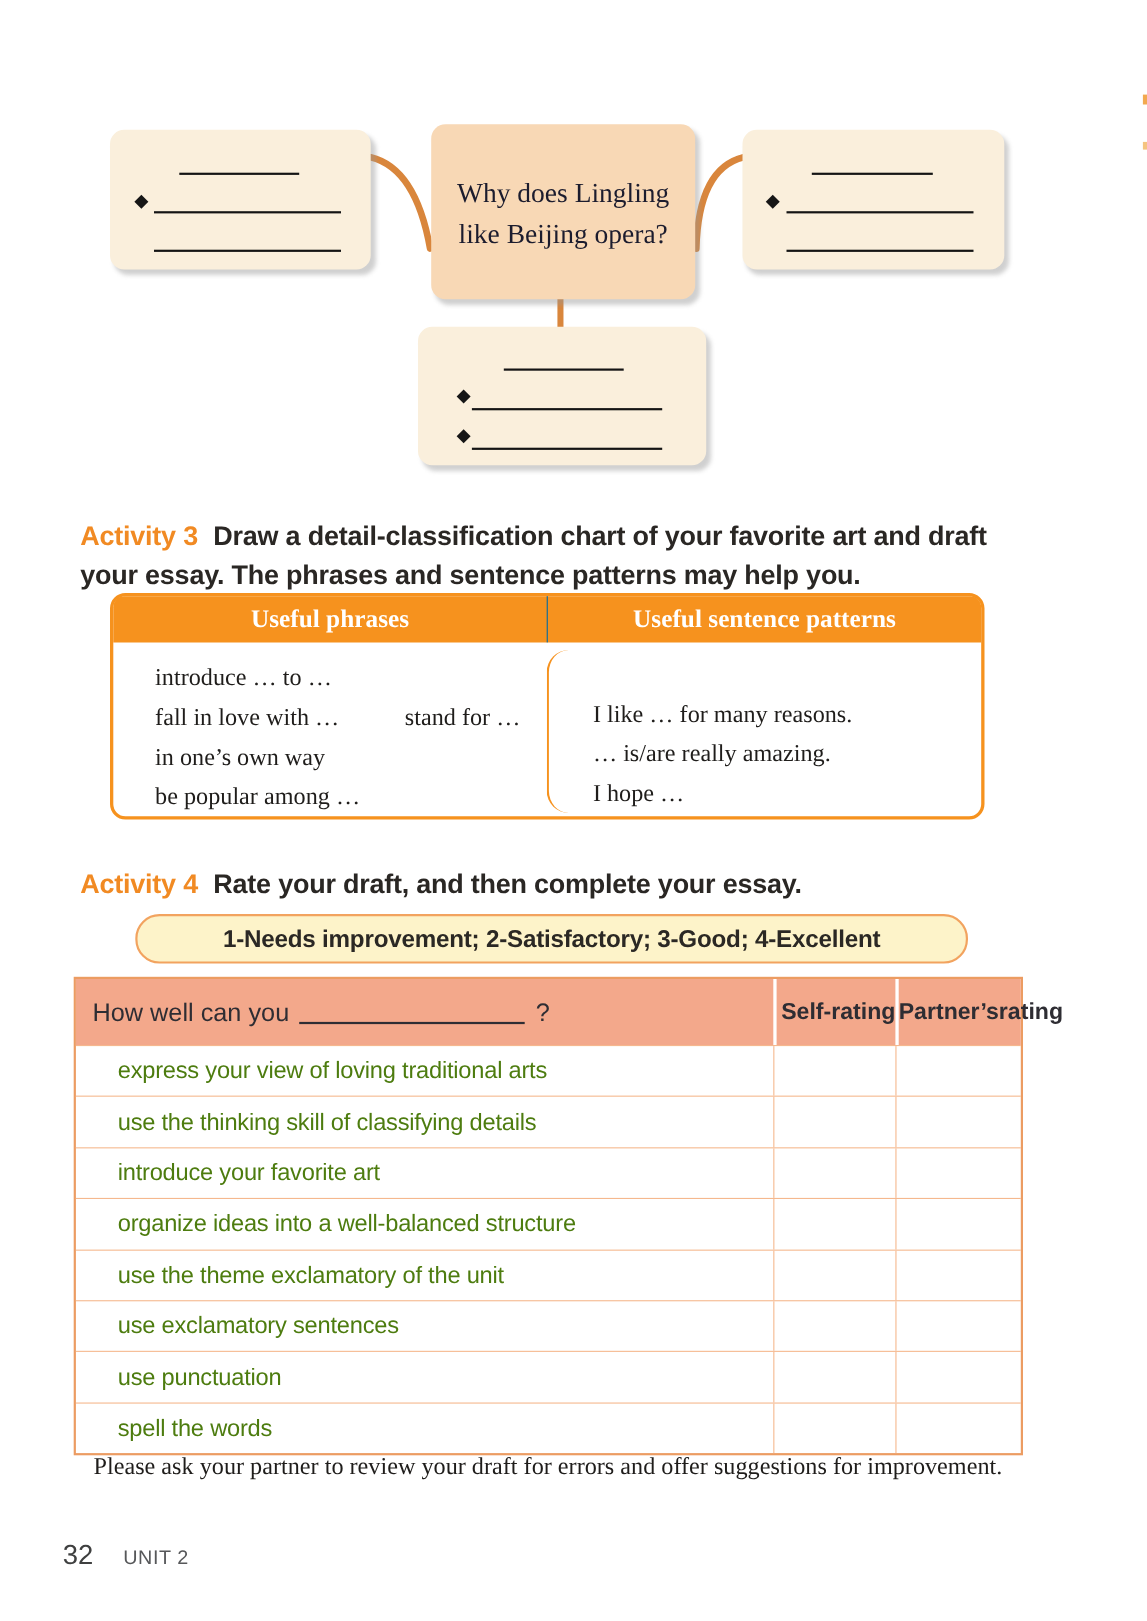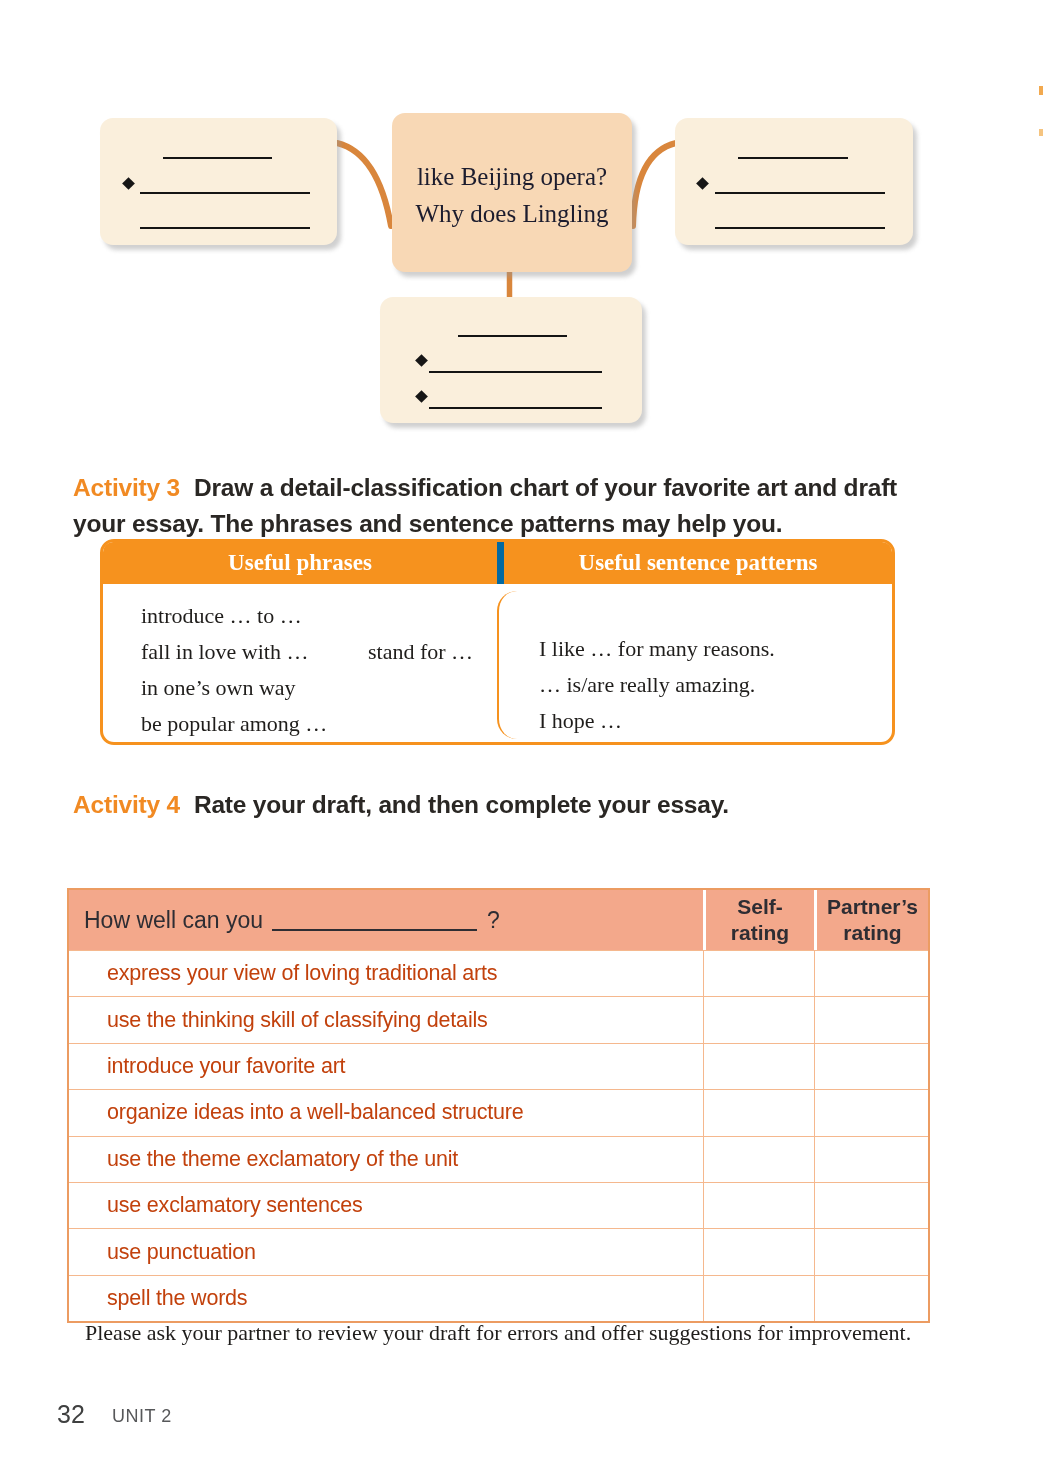--- a/index.html
+++ b/index.html
@@ -43,21 +43,21 @@
     border:3px solid #F6921E;border-radius:14px;background:#fff;
     box-sizing:border-box;
   }
   #phrases-header{
     display:flex;height:42px;background:#F6921E;
     border-radius:10px 10px 0 0;
     font-family:"Liberation Serif", serif;font-weight:bold;
     font-size:23px;color:#ffffff;
   }
   #phrases-header .hcell{flex:0 0 394px;display:flex;align-items:center;justify-content:center;}
-  #phrases-header .hcell.right{flex:1;border-left:7px solid #0369a1;}
+  #phrases-header .hcell.right{flex:1;border-left:1px solid #0369a1;}
   #phrases-body{display:flex;height:161px;align-items:center;}
   .pcol{box-sizing:border-box;font-family:"Liberation Serif", serif;font-size:22px;color:#1f1d1b;}
   .pcol.left{flex:0 0 394px;padding:11px 0 0 38px;line-height:36px;}
   .pcol.right{flex:1;border-left:2.5px solid #F6921E;padding:40px 0 0 40px;line-height:36px;border-radius:20px;}
   .phrase-pair-first{display:inline-block;width:227px;}
   
   #scale-box{
     position:absolute;left:123px;top:831px;width:757px;height:45px;
     background:#FDF3C9;border:2.5px solid #F2A35F;border-radius:22px;
     box-sizing:border-box;
@@ -76,29 +76,29 @@
     flex:0 0 634px;display:flex;align-items:center;
     padding-left:15px;box-sizing:border-box;
     font-size:23px;font-weight:normal;
   }
   .rh-blank{
     display:inline-block;width:205px;height:0.85em;
     border-bottom:2.5px solid #2e2d33;margin:0 10px 0 9px;
   }
   .rh-col{
     flex:0 0 111px;border-left:3px solid #ffffff;
-    display:flex;flex-direction:column;align-items:center;justify-content:center;
+    display:flex;flex-direction:row;align-items:center;justify-content:flex-end;
     font-size:21px;font-weight:bold;line-height:26px;box-sizing:border-box;
   }
   .rh-col.partner{flex:1;}
   .rating-row{display:flex;height:45.4px;border-top:1.5px solid #F5B88E;}
   .rating-row .label-cell{
     flex:0 0 634px;display:flex;align-items:center;
     padding-left:38px;box-sizing:border-box;
-    font-size:21.5px;color:#c2410c;letter-spacing:-0.2px;
+    font-size:21.5px;color:#4d7c0f;letter-spacing:-0.2px;
   }
   .rating-row .score-cell{flex:0 0 111px;border-left:1.5px solid #F5B88E;box-sizing:border-box;}
   .rating-row .score-cell.partner{flex:1;}
   
   #review-note{
     position:absolute;left:85px;top:1320px;width:880px;
     font-family:"Liberation Serif", serif;font-size:22px;color:#1f1d1b;
   }
   #page-number{position:absolute;left:57px;top:1400px;font-size:25px;color:#3f4040;}
   #unit-label{position:absolute;left:112px;top:1406px;font-size:18px;color:#57585a;letter-spacing:0.5px;}
@@ -118,22 +118,22 @@
 
   <div class="dbox" style="left:100px;top:118px;width:237px;height:127px;">
     <div class="blank-line" style="left:63px;top:39px;width:109px;"></div>
     <div class="diamond" style="left:24px;top:61px;"></div>
     <div class="blank-line" style="left:40px;top:74px;width:170px;"></div>
     <div class="blank-line" style="left:40px;top:109px;width:170px;"></div>
   </div>
 
   <div class="dbox center" style="left:392px;top:113px;width:240px;height:159px;">
     <div class="center-text">
+      <div>Why does Lingling</div>
       <div>like Beijing opera?</div>
-      <div>Why does Lingling</div>
     </div>
   </div>
 
   <div class="dbox" style="left:675px;top:118px;width:238px;height:127px;">
     <div class="blank-line" style="left:63px;top:39px;width:110px;"></div>
     <div class="diamond" style="left:23px;top:61px;"></div>
     <div class="blank-line" style="left:40px;top:74px;width:170px;"></div>
     <div class="blank-line" style="left:40px;top:109px;width:170px;"></div>
   </div>
 
@@ -166,20 +166,23 @@
         <div>… is/are really amazing.</div>
         <div>I hope …</div>
       </div>
     </div>
   </div>
 
   <div class="activity-heading" style="top:787px;">
     <span class="activity-label">Activity 4</span><span>Rate your draft, and then complete your essay.</span>
   </div>
 
+  <div id="scale-box">
+    <span>1-Needs improvement; 2-Satisfactory; 3-Good; 4-Excellent</span>
+  </div>
 
   <div id="rating-table">
     <div id="rating-header">
       <div class="rh-question">
         <span>How well can you</span>
         <span class="rh-blank"></span>
         <span>?</span>
       </div>
       <div class="rh-col">
         <span>Self-</span>

